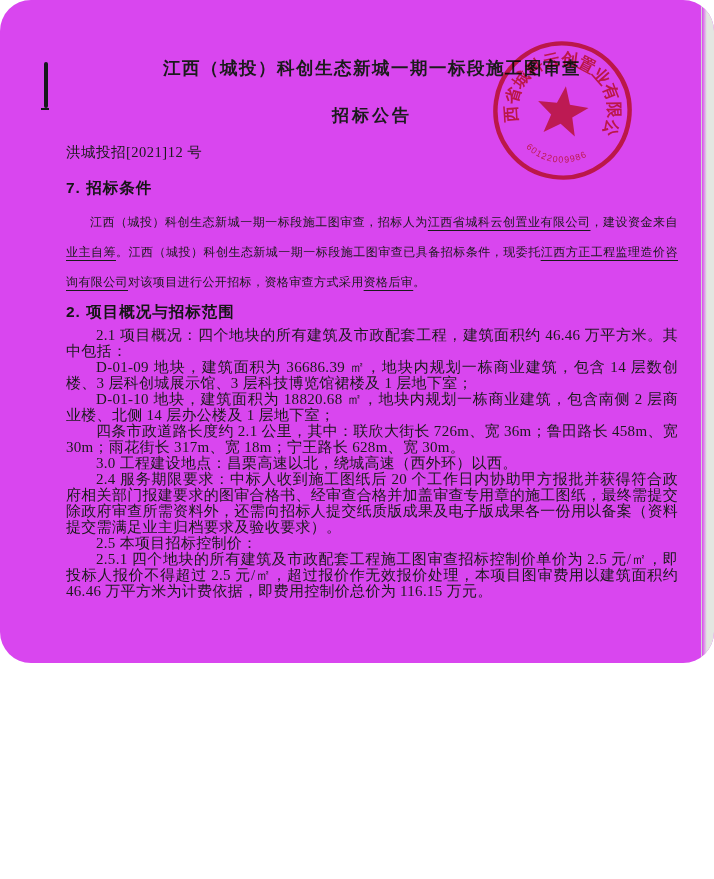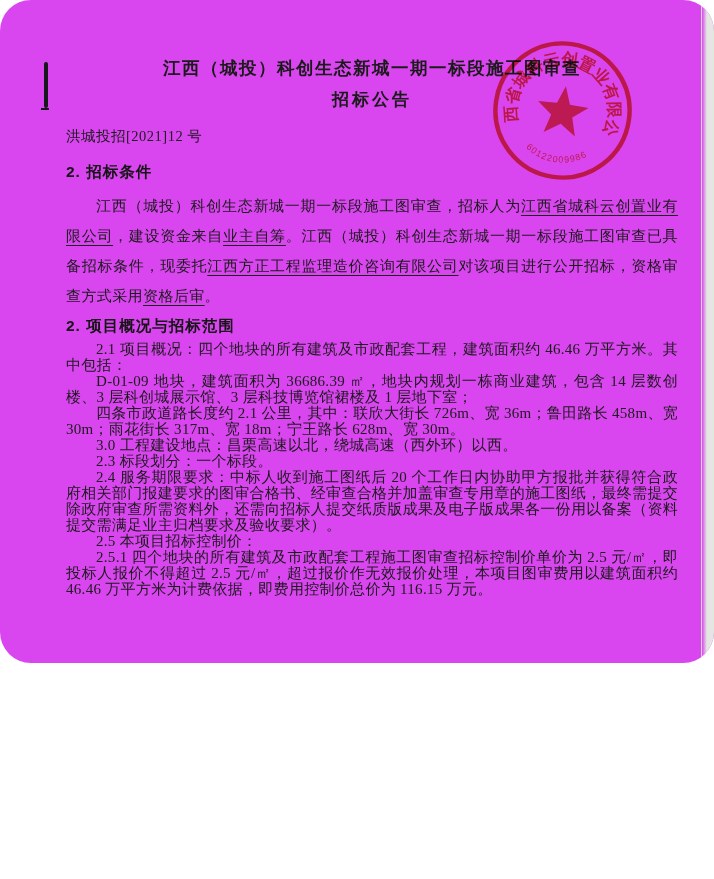--- a/index.html
+++ b/index.html
@@ -31,38 +31,38 @@
   }
   .content {
     position:absolute; left:66px; top:0; width:612px;
   }
   .title {
     margin-top:56px; text-align:center;
     font-size:17.5px; font-weight:bold; letter-spacing:1.5px;
     line-height:24px;
   }
   .subtitle {
-    margin-top:9px; text-align:center;
+    margin-top:25px; text-align:center;
     font-size:17px; font-weight:bold; letter-spacing:3px;
     line-height:22px;
   }
   .docnum {
     margin-top:15px; 
     font-size:14.5px; line-height:20px; letter-spacing:.5px;
   }
   .h-sec {
     font-family:"Liberation Sans","DejaVu Sans",sans-serif;
     font-weight:bold; font-size:15.5px; line-height:20px; letter-spacing:1px;
     color:#151515;
   }
   .h1 { margin-top:16px; }
   .h2 { margin-top:4px; line-height:22px; }
   .intro {
     margin-top:9px;
-    font-size:15px; line-height:30px;
+    font-size:12px; line-height:30px;
     text-align:justify; text-indent:2em; letter-spacing:.4px;
   }
   .u { text-decoration:underline; text-underline-offset:4px; text-decoration-thickness:1.2px; }
   .body2 { margin-top:4px; }
   .body2 p {
     font-size:15px; line-height:16px;
     text-align:justify; text-indent:2em; letter-spacing:.3px;
   }
   .seal {
     position:absolute; left:488px; top:36px; width:149px; height:149px;
@@ -80,32 +80,32 @@
 
   <div class="scan-mark m1"></div>
   <div class="scan-mark m2"></div>
 
   <div class="content">
 
     <div class="title">江西（城投）科创生态新城一期一标段施工图审查</div>
     <div class="subtitle">招标公告</div>
     <div class="docnum">洪城投招[2021]12 号</div>
 
-    <div class="h-sec h1">2. 招标条件</div>
+    <div class="h-sec h1">7. 招标条件</div>
 
     <p class="intro"><span>江西（城投）科创生态新城一期一标段施工图审查，招标人为</span><span class="u">江西省城科云创置业有限公司</span><span>，建设资金来自</span><span class="u">业主自筹</span><span>。江西（城投）科创生态新城一期一标段施工图审查已具备招标条件，现委托</span><span class="u">江西方正工程监理造价咨询有限公司</span><span>对该项目进行公开招标，资格审查方式采用</span><span class="u">资格后审</span><span>。</span></p>
 
     <div class="h-sec h2">2. 项目概况与招标范围</div>
 
     <div class="body2">
       <p>2.1 项目概况：四个地块的所有建筑及市政配套工程，建筑面积约 46.46 万平方米。其中包括：</p>
       <p>D-01-09 地块，建筑面积为 36686.39 ㎡，地块内规划一栋商业建筑，包含 14 层数创楼、3 层科创城展示馆、3 层科技博览馆裙楼及 1 层地下室；</p>
+      <p>D-01-10 地块，建筑面积为 18820.68 ㎡，地块内规划一栋商业建筑，包含南侧 2 层商业楼、北侧 14 层办公楼及 1 层地下室；</p>
       <p>四条市政道路长度约 2.1 公里，其中：联欣大街长 726m、宽 36m；鲁田路长 458m、宽 30m；雨花街长 317m、宽 18m；宁王路长 628m、宽 30m。</p>
       <p>3.0 工程建设地点：昌栗高速以北，绕城高速（西外环）以西。</p>
-      <p>2.3 标段划分：一个标段。</p>
       <p>2.4 服务期限要求：中标人收到施工图纸后 20 个工作日内协助甲方报批并获得符合政府相关部门报建要求的图审合格书、经审查合格并加盖审查专用章的施工图纸，最终需提交除政府审查所需资料外，还需向招标人提交纸质版成果及电子版成果各一份用以备案（资料提交需满足业主归档要求及验收要求）。</p>
       <p>2.5 本项目招标控制价：</p>
       <p>2.5.1 四个地块的所有建筑及市政配套工程施工图审查招标控制价单价为 2.5 元/㎡，即投标人报价不得超过 2.5 元/㎡，超过报价作无效报价处理，本项目图审费用以建筑面积约 46.46 万平方米为计费依据，即费用控制价总价为 116.15 万元。</p>
 
     </div>
   </div>
 
   <div class="seal">
     <svg viewBox="0 0 200 200" xmlns="http://www.w3.org/2000/svg">
       <defs>

